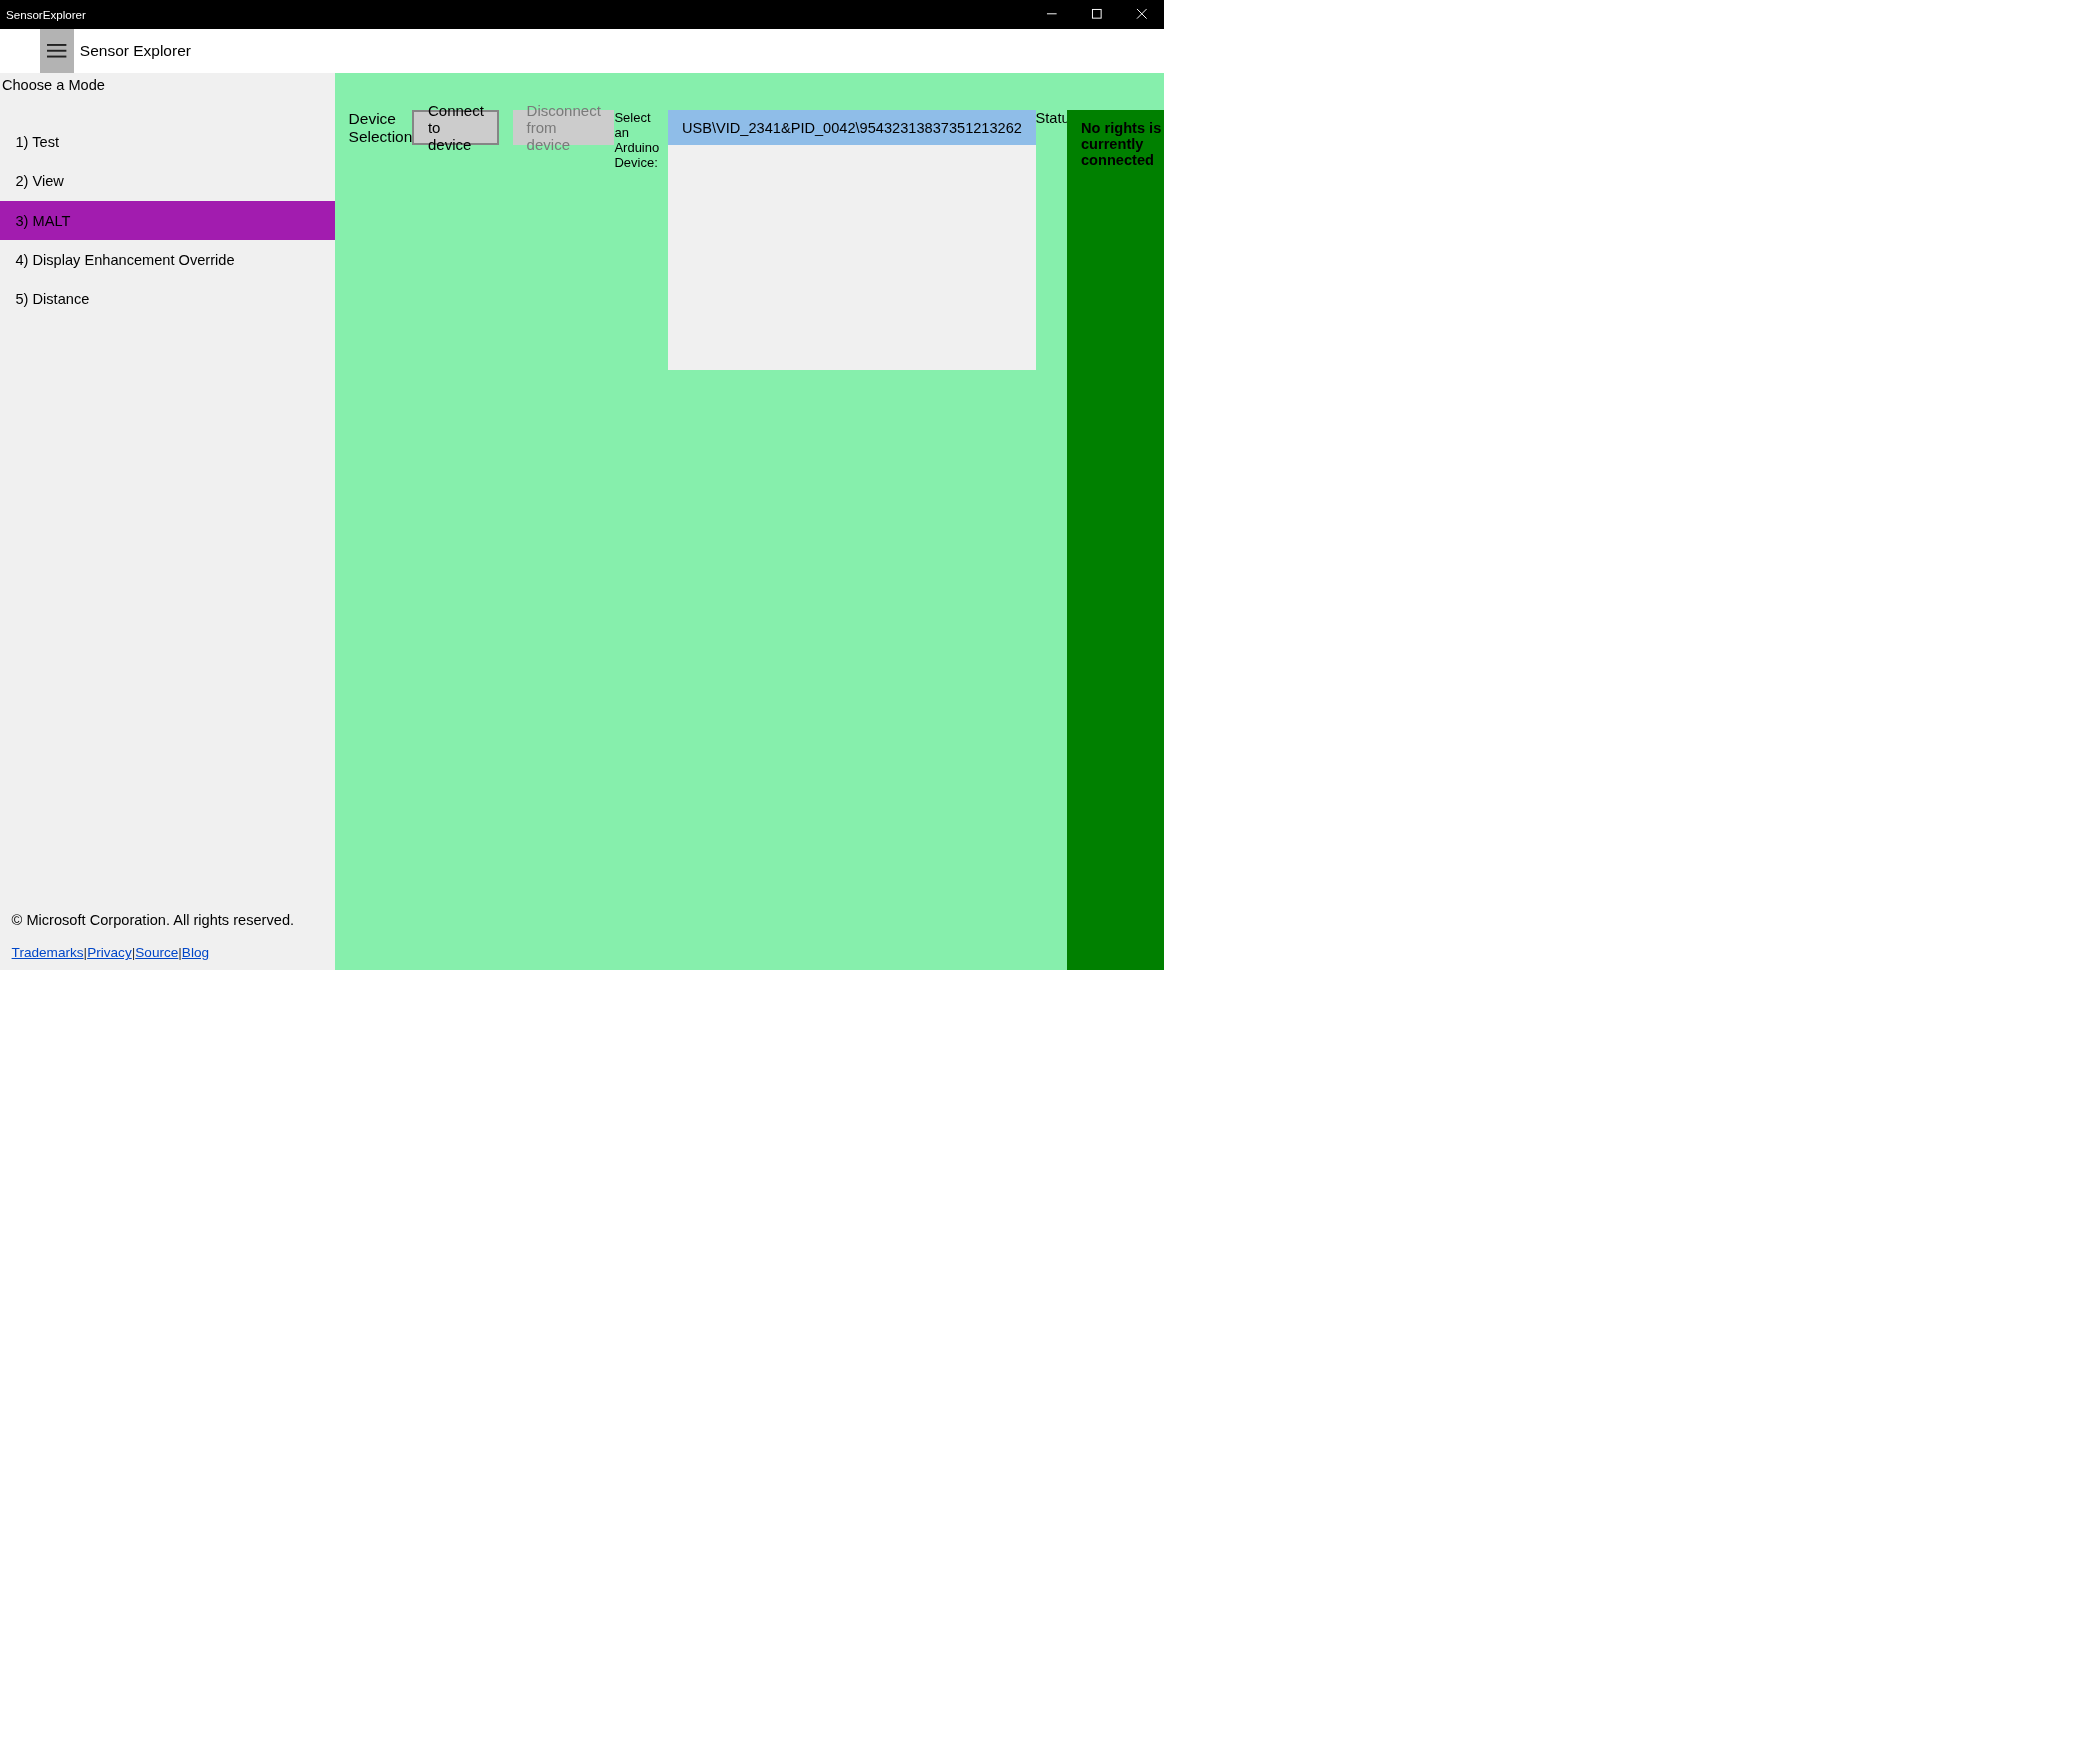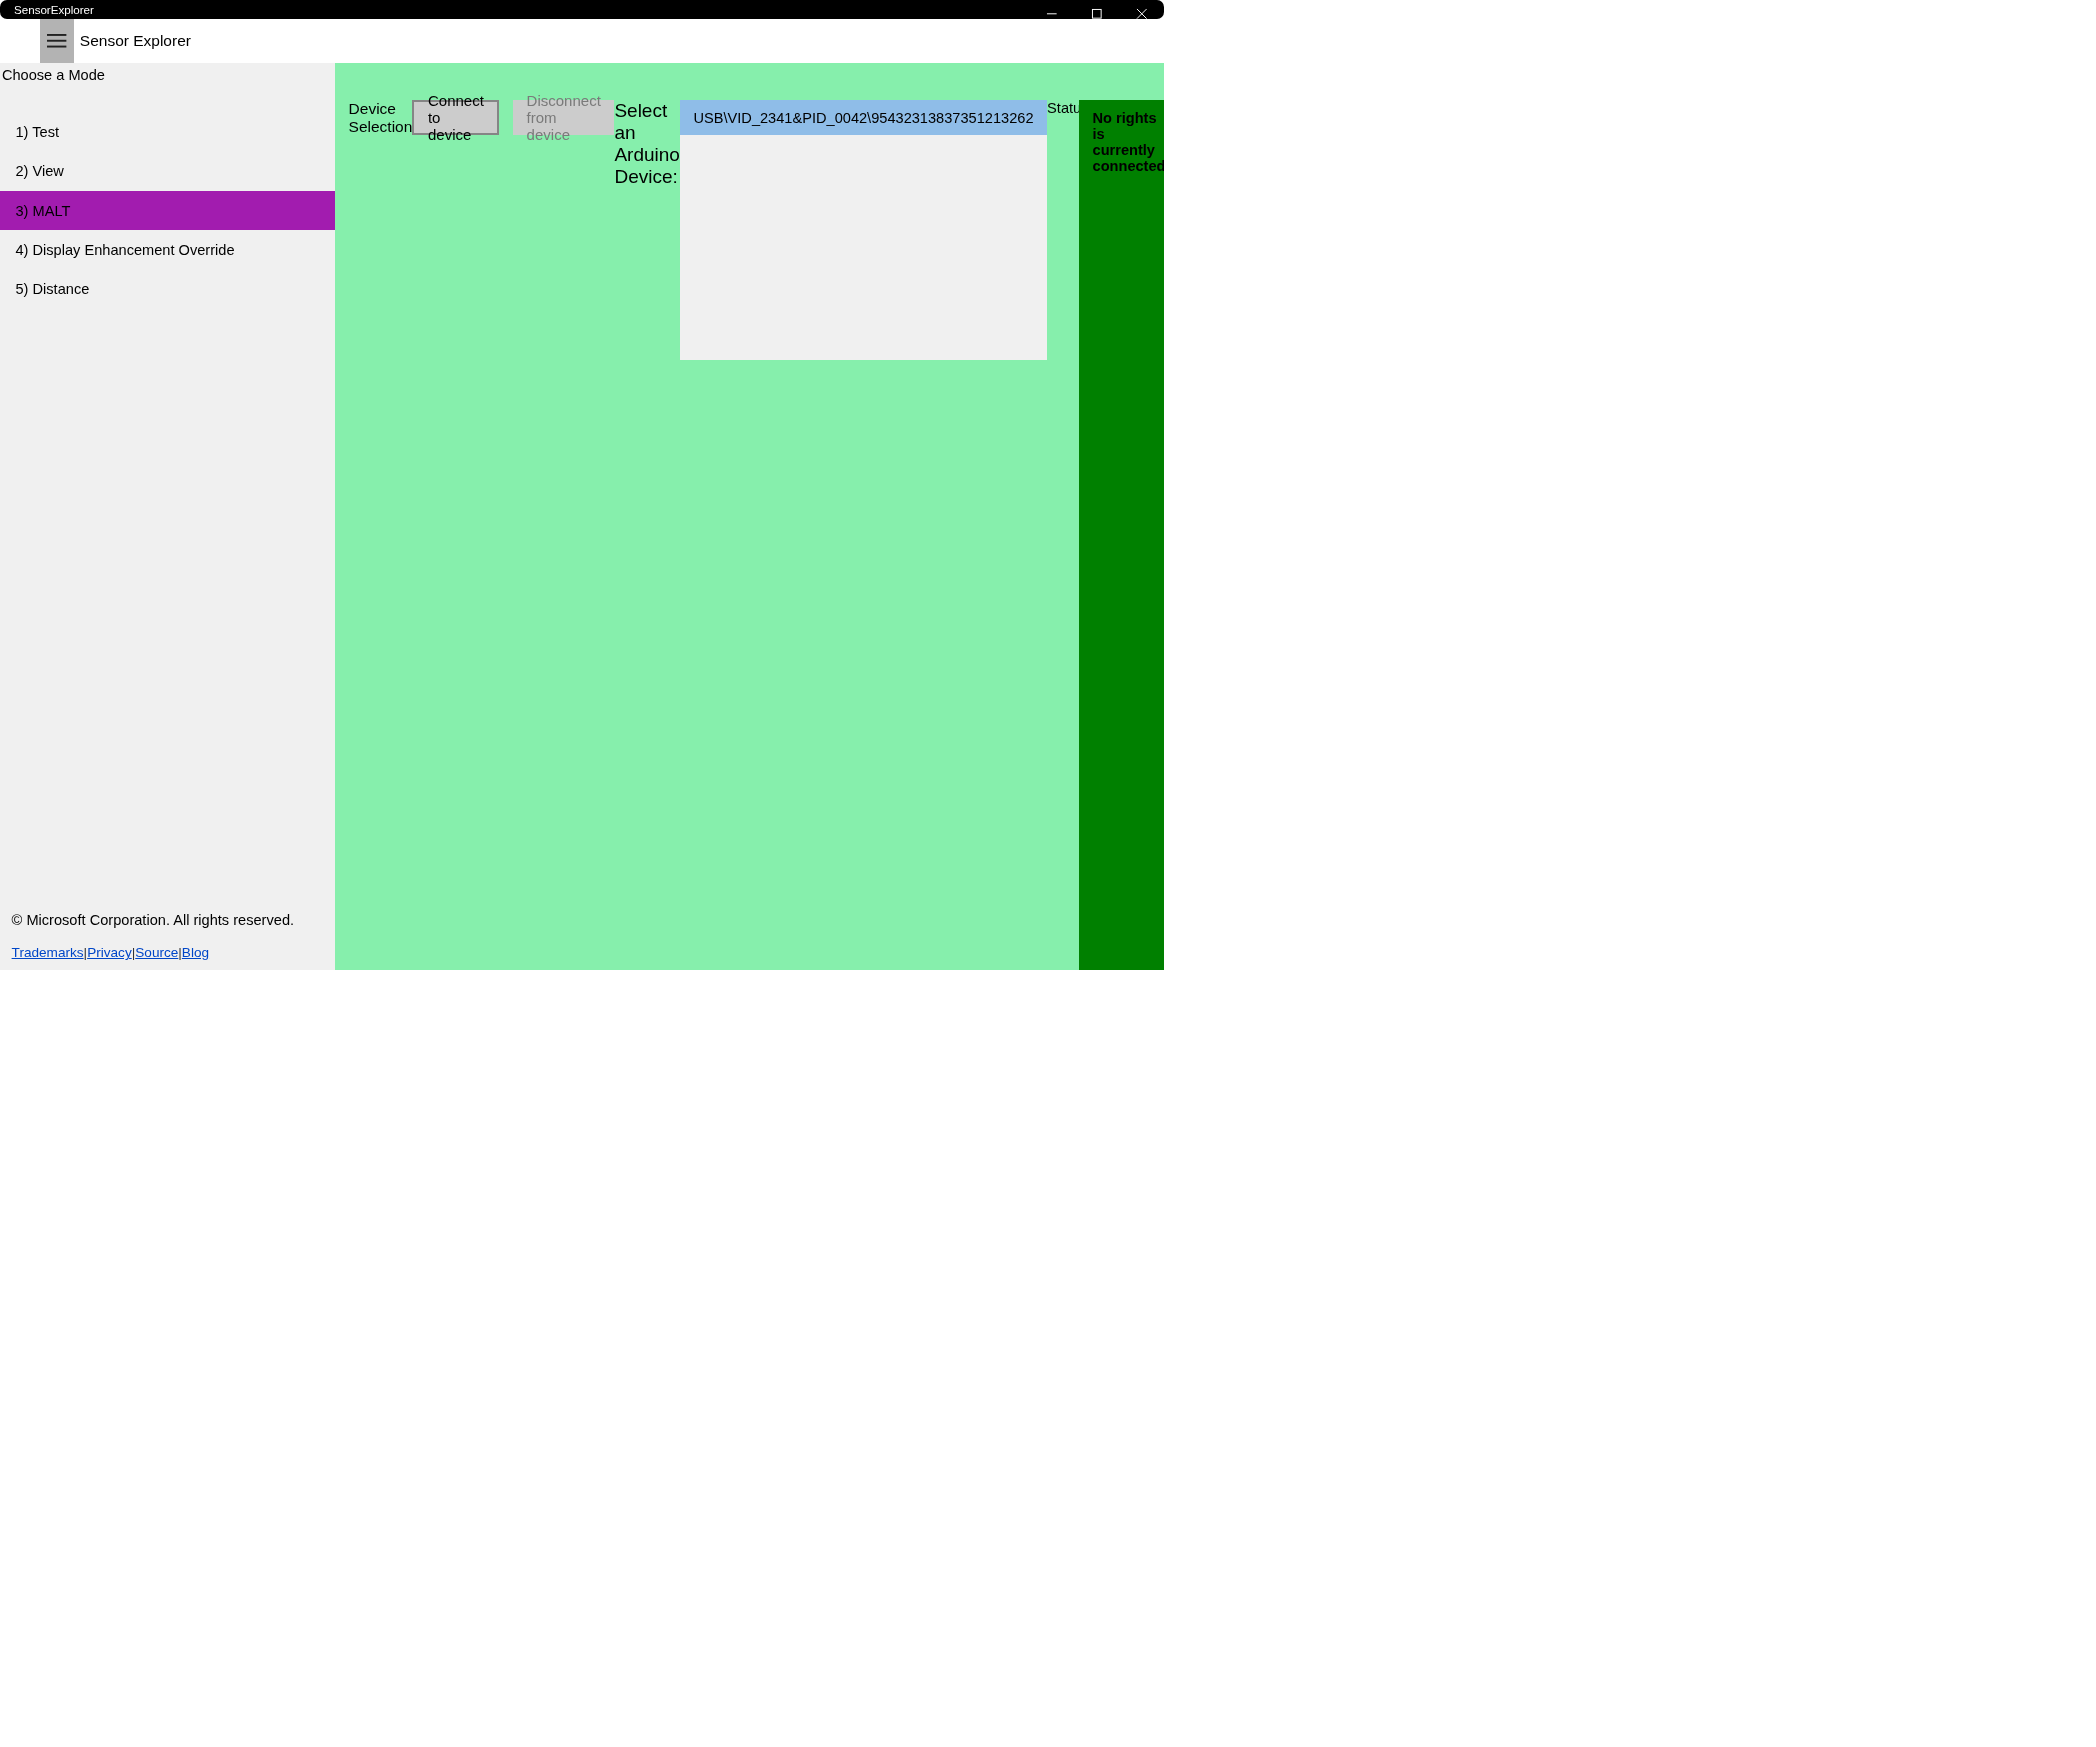--- a/index.html
+++ b/index.html
@@ -13,26 +13,25 @@
       height: 970px;
       background: #ffffff;
       overflow: hidden;
       display: flex;
       flex-direction: column;
     }
     
     .titlebar {
       background: #000000;
       color: #ffffff;
-      height: 19px;
+      height: 29px;
       display: flex;
       align-items: center;
       justify-content: space-between;
-      padding-left: 14px;
-      border-radius: 7px;
+      padding-left: 6px;
     }
     .titlebar-title {
       font-size: 11.6px;
     }
     .window-controls {
       display: flex;
       height: 100%;
     }
     .window-control {
       width: 45px;
@@ -161,21 +160,21 @@
       border: 2.9px solid #858585;
       color: #000;
     }
     .btn-disabled {
       background: #cccccc;
       border: none;
       color: #7a7a7a;
       cursor: default;
     }
     .select-label {
-      font-size: 19px;
+      font-size: 13px;
       color: #000;
       margin-bottom: 3px;
     }
     .device-list {
       background: #f0f0f0;
       height: 260px;
     }
     .device-item {
       background: #8fbde8;
       padding: 9.7px 13.6px;

